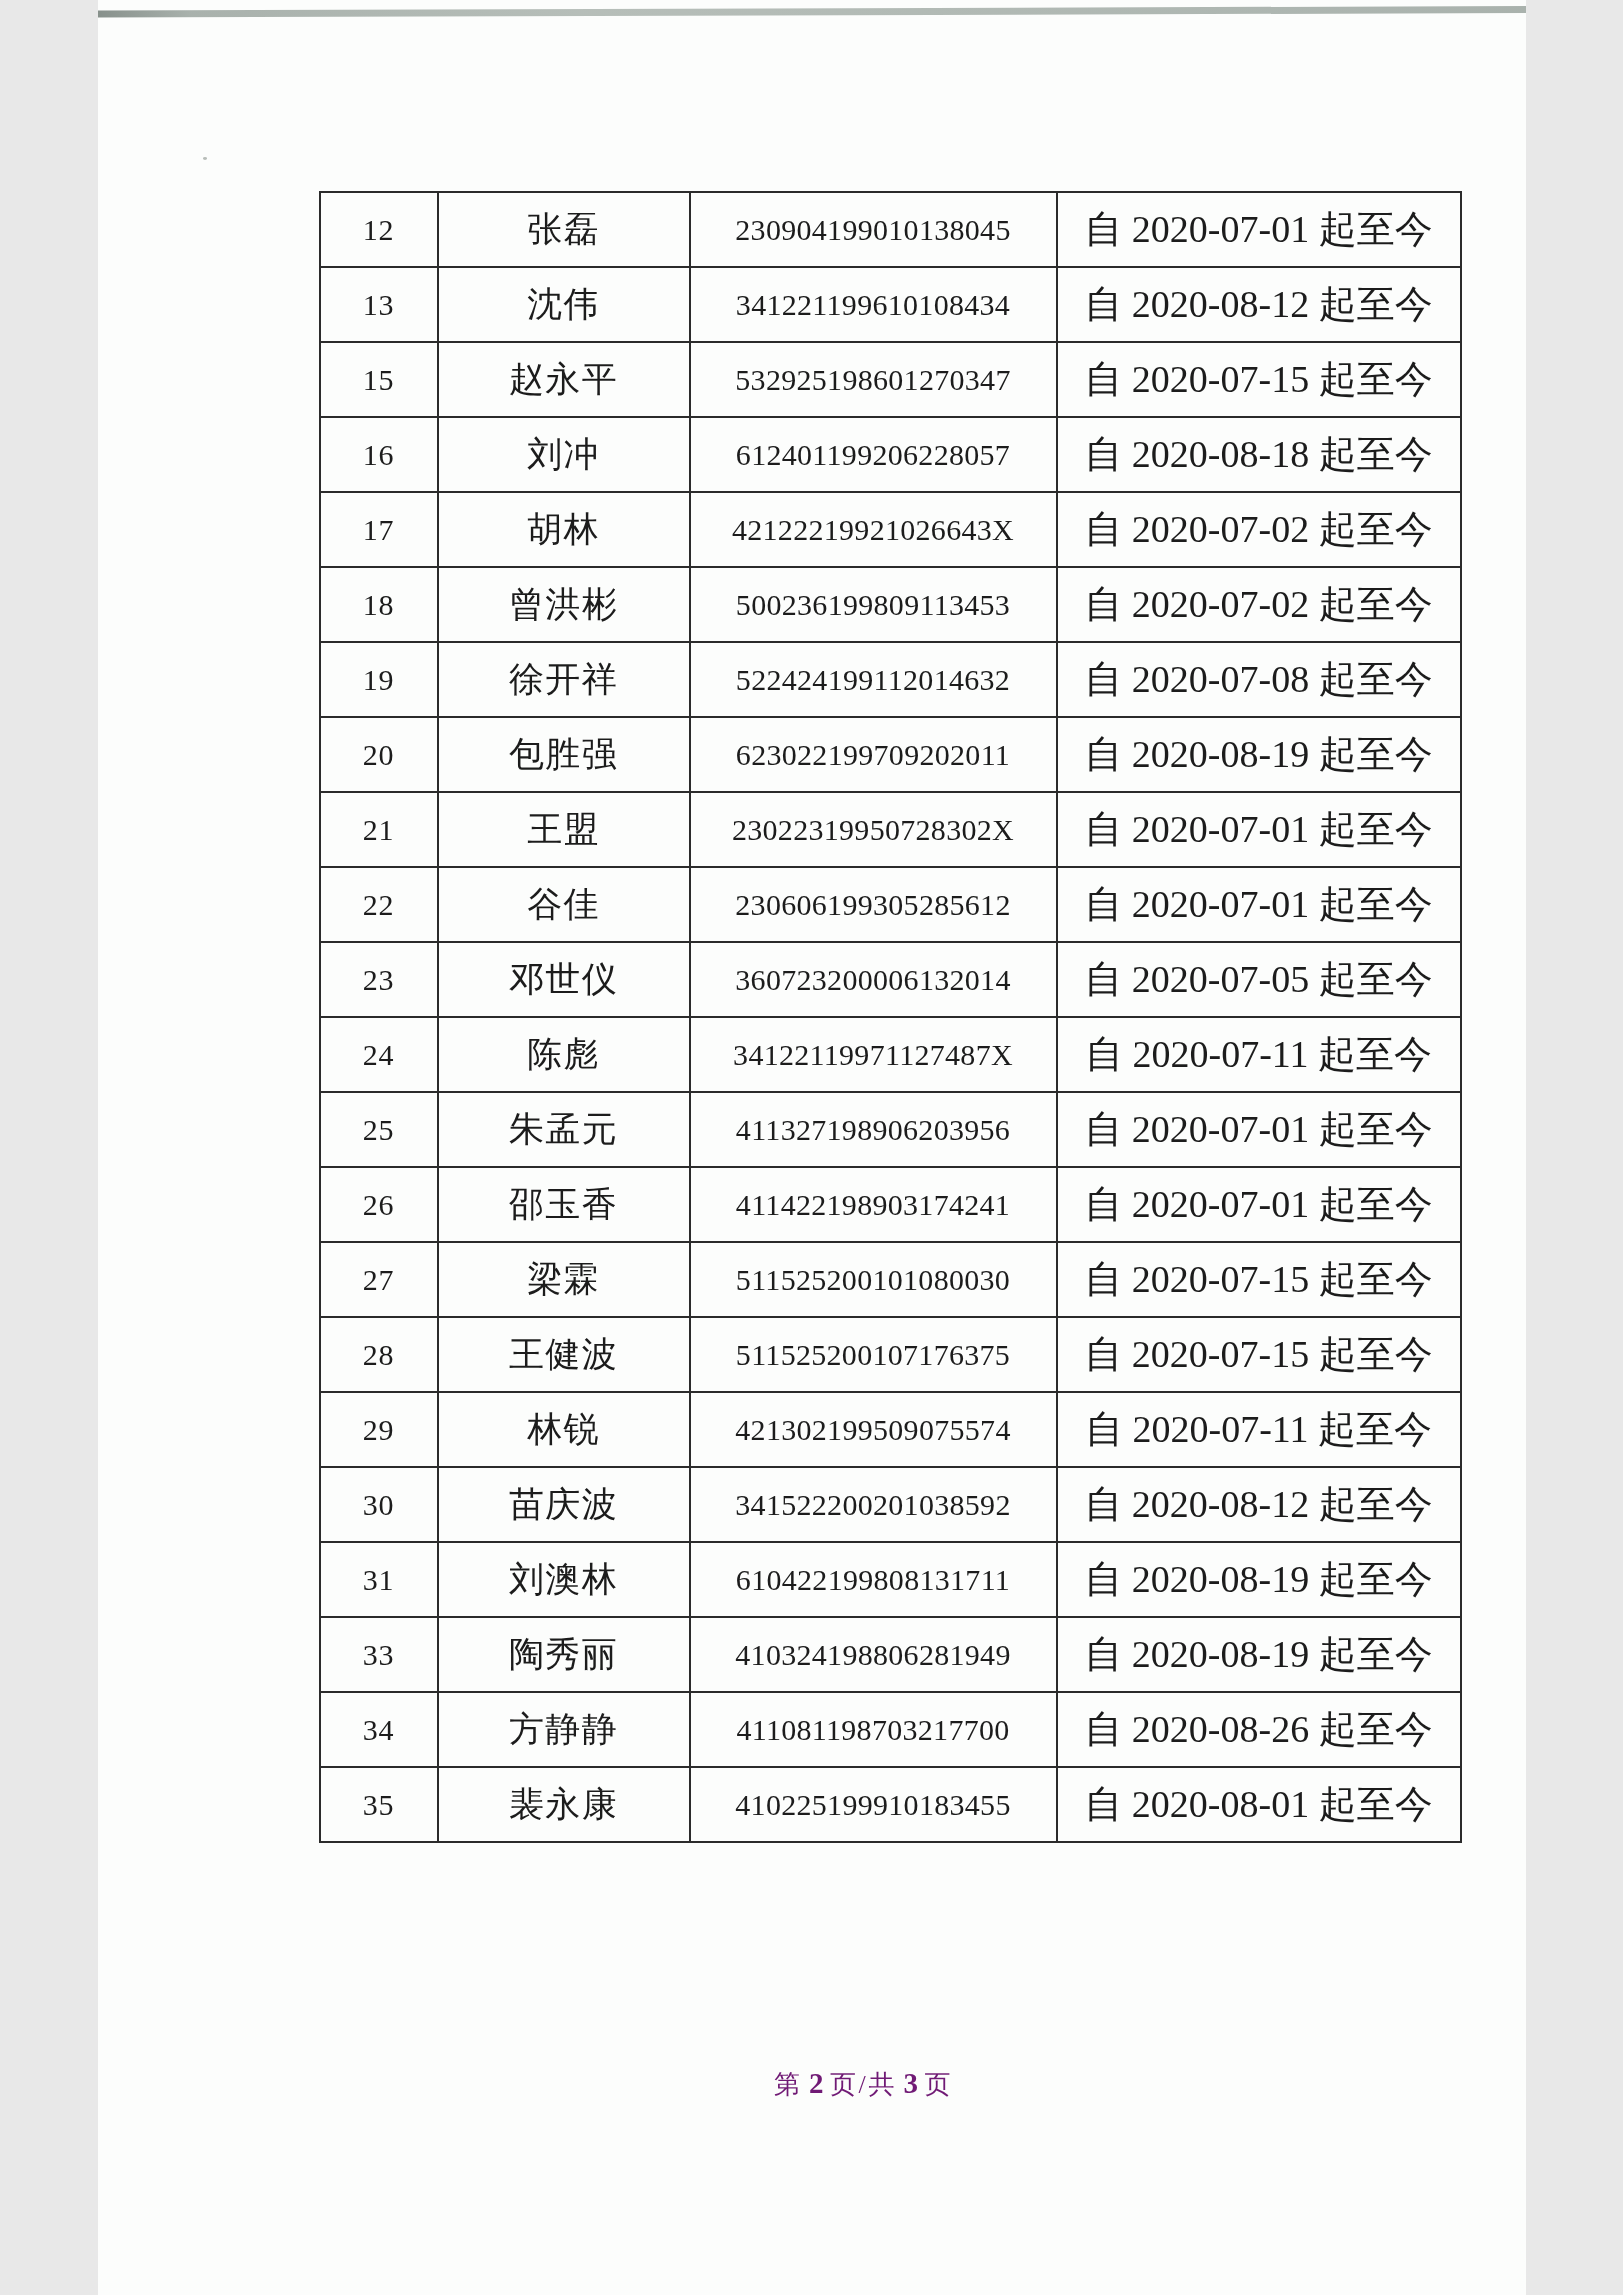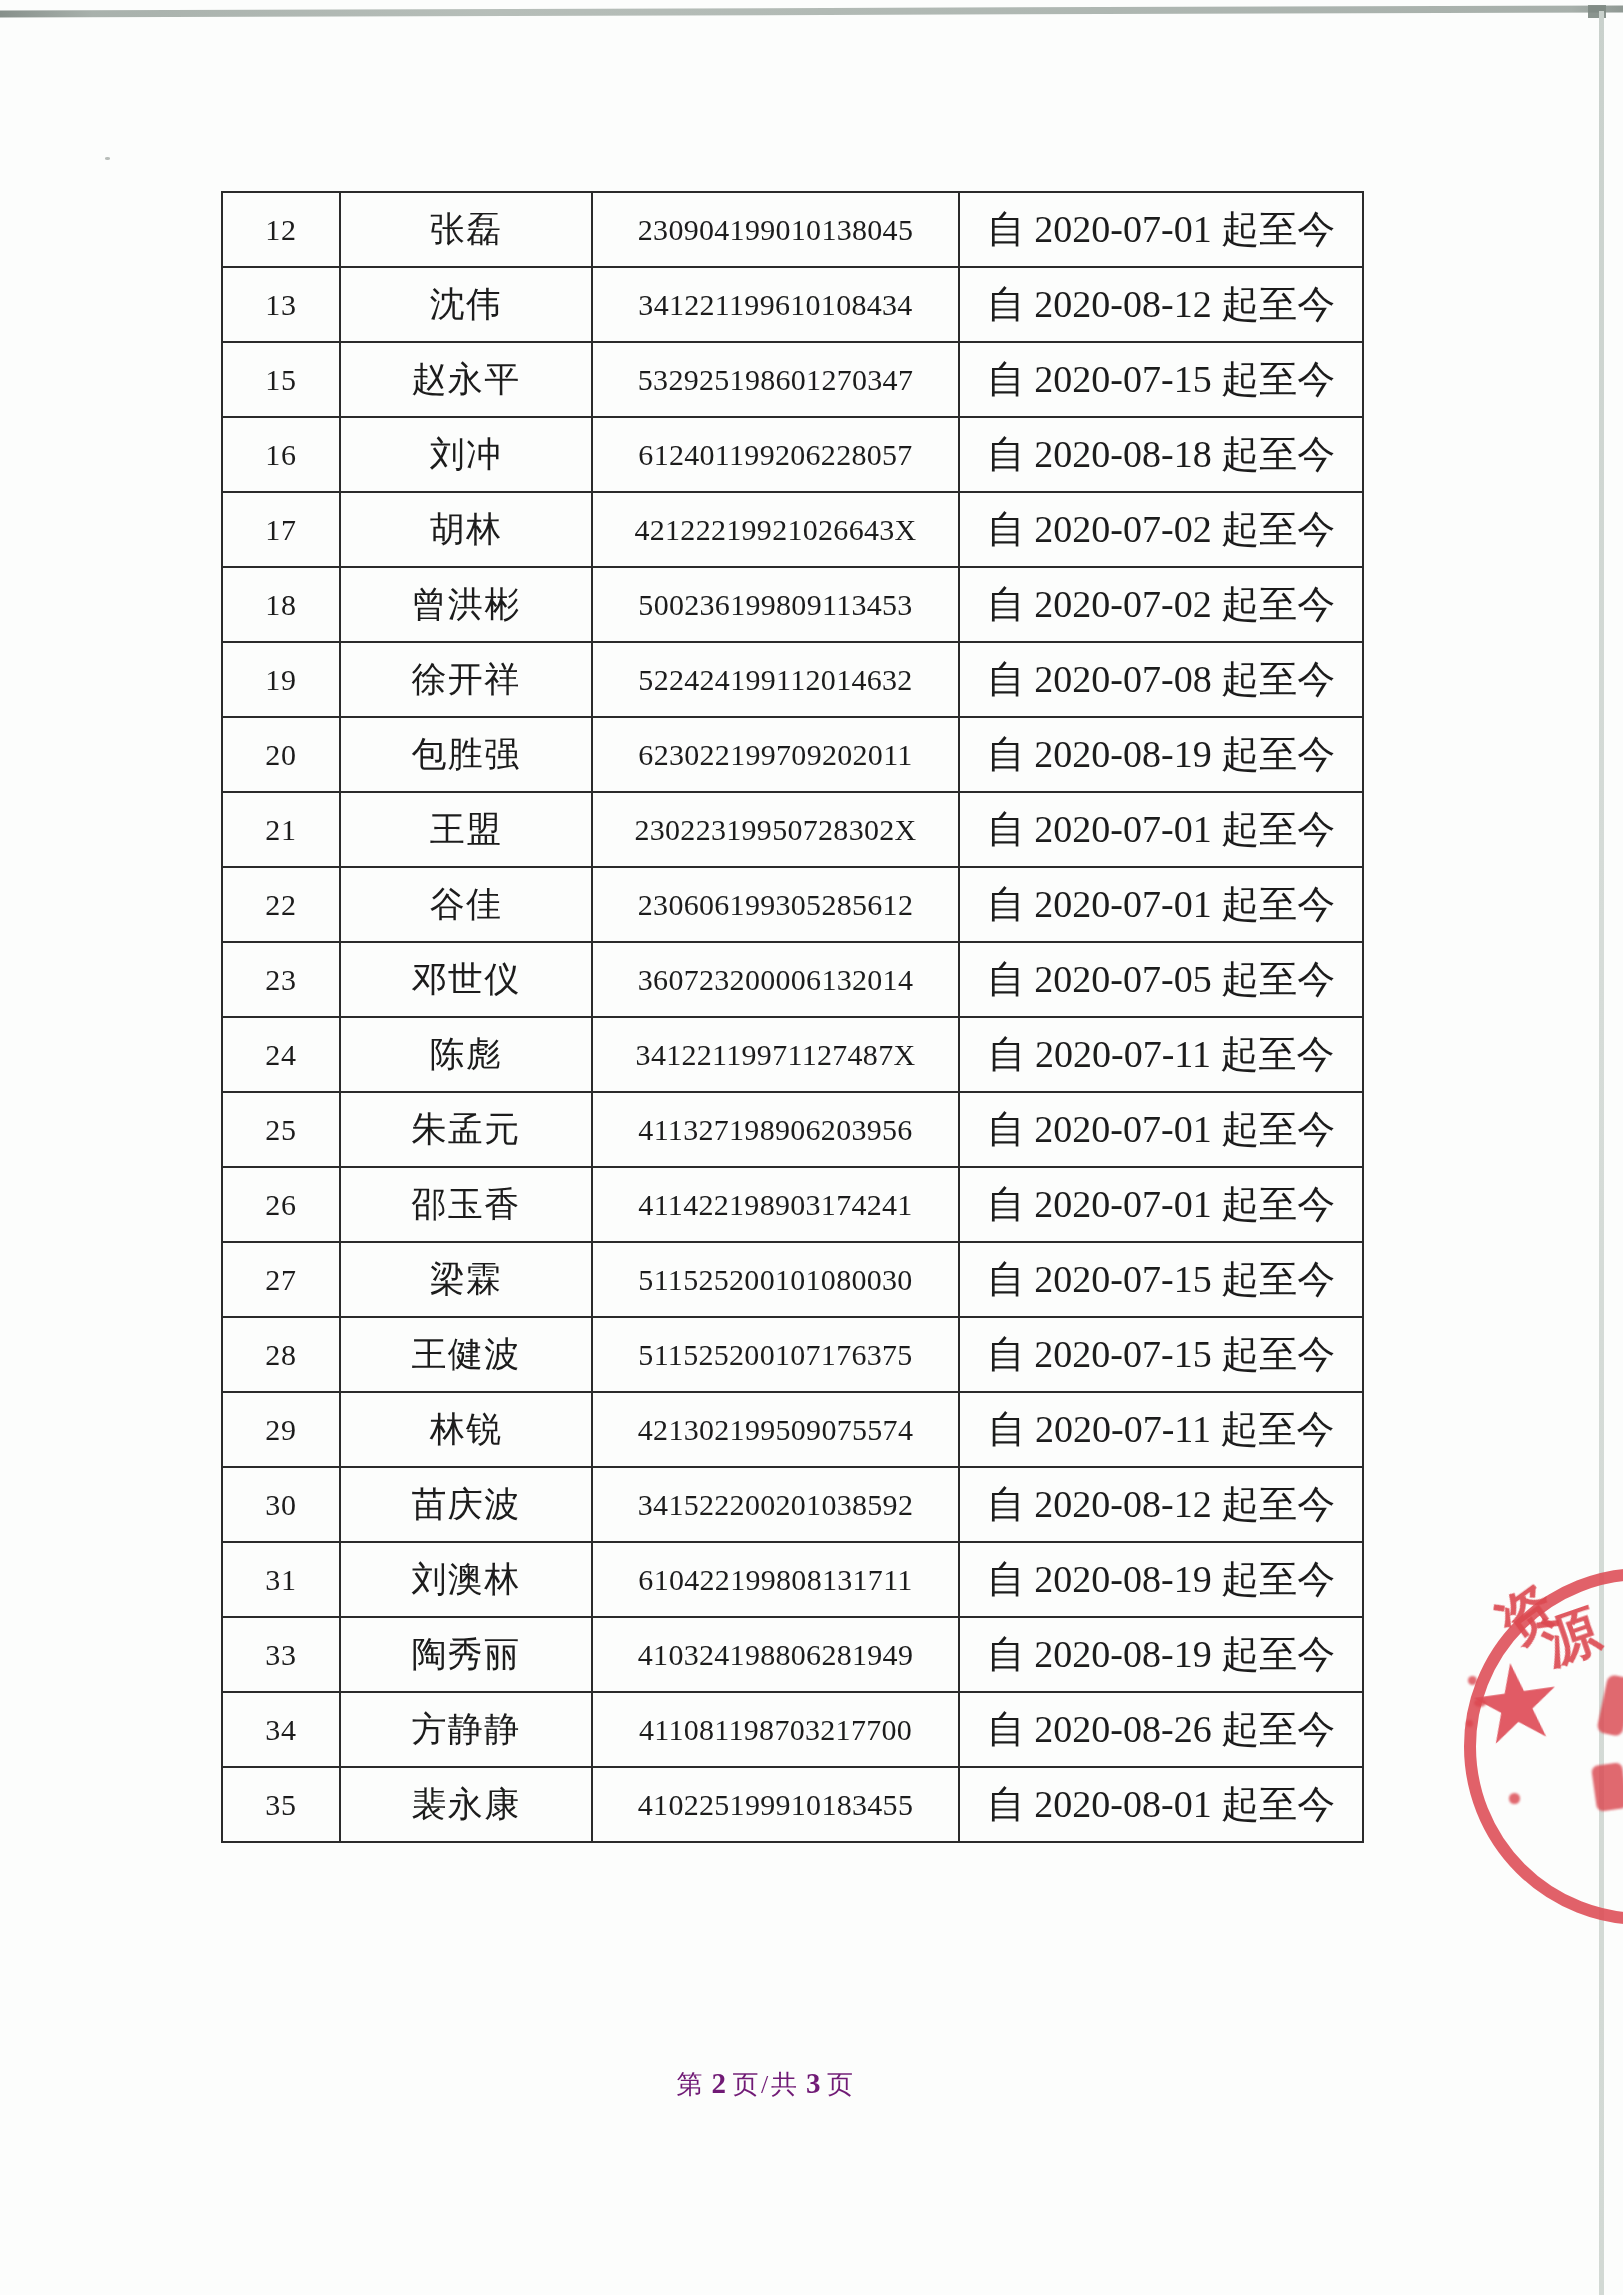--- a/index.html
+++ b/index.html
@@ -1,18 +1,18 @@
 <!DOCTYPE html>
 <html style="font-size:10.5px"><head>
 <meta charset="utf-8">
 <style>
   html, body { margin: 0; padding: 0; background: #e8e8e8; }
   .page {
     position: relative;
-    width: 1623px;
+    width: 1428px;
     height: 2295px;
     margin: 0 auto;
     background: #fcfdfc;
     overflow: hidden;
     font-family: "Liberation Serif", "DejaVu Serif", serif;
     color: #1c1c1c;
   }
 
   
   .scan-band-top {

